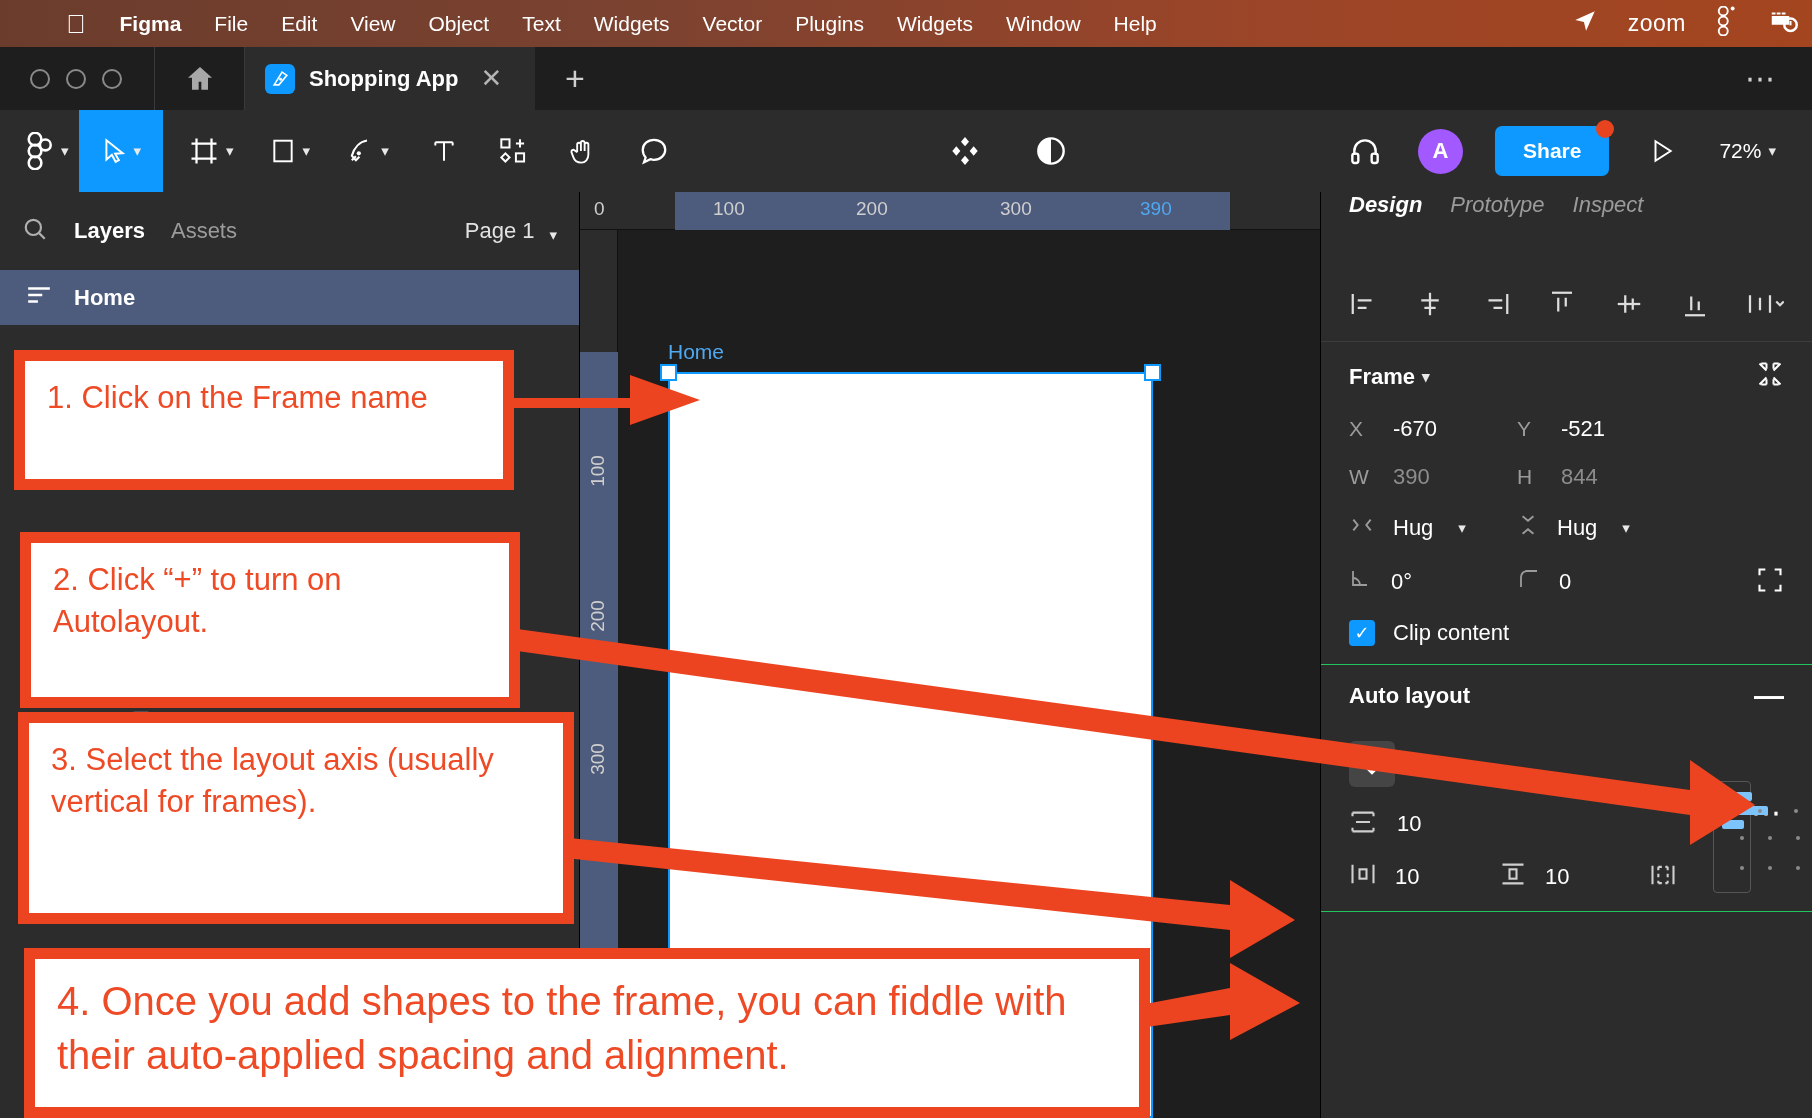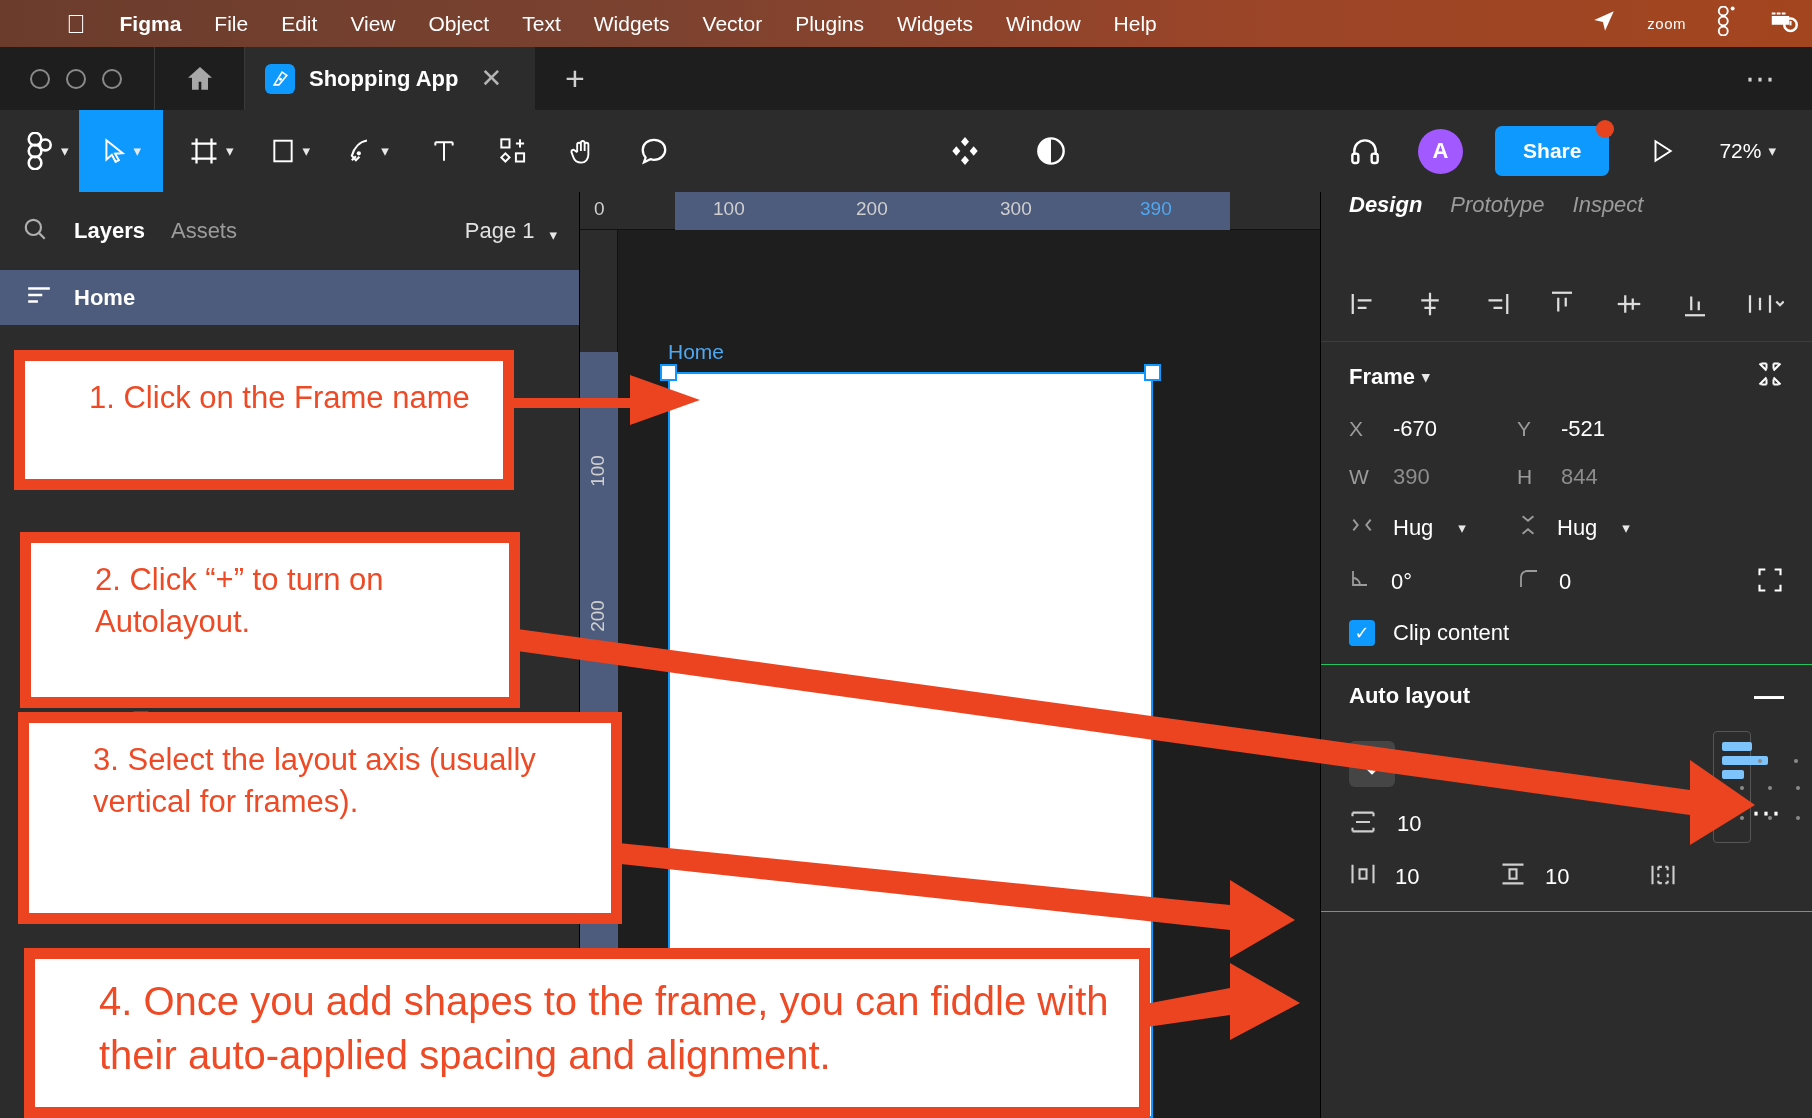--- a/index.html
+++ b/index.html
@@ -16,21 +16,21 @@
     position: absolute; top: 0; left: 0; width: 1812px; height: 47px;
     background: linear-gradient(90deg, #6b3c2c 0%, #7b4230 35%, #9c4528 70%, #a3451f 100%);
     display: flex; align-items: center; color: #fff;
     font-size: 21px;
   }
   .menubar .apple { margin-left: 66px; margin-right: 34px; font-size: 26px; line-height: 1; }
   .menubar .mi { margin-right: 33px; white-space: nowrap; }
   .menubar .mi.bold { font-weight: bold; }
   .menubar .right { margin-left: auto; display: flex; align-items: center; margin-right: 14px; }
   .menubar .right > * { margin-left: 30px; }
-  .zoomword { font-size: 15px; letter-spacing: .5px; }
+  .zoomword { font-size: 23px; letter-spacing: .5px; }
 
   
   .tabbar {
     position: absolute; top: 47px; left: 0; width: 1812px; height: 63px;
     background: #1e1e1e; display: flex; align-items: stretch;
   }
   .traffic { width: 155px; display: flex; align-items: center; gap: 16px; padding-left: 30px;
              border-right: 1px solid #3a3a3a; }
   .dot { width: 20px; height: 20px; border-radius: 50%; border: 2px solid #8a8a8a; }
   .homebtn { width: 90px; display: flex; align-items: center; justify-content: center;
@@ -115,21 +115,21 @@
   .al-btn { width: 46px; height: 46px; border-radius: 6px; display:flex; align-items:center;
             justify-content:center; font-size: 28px; color:#fff; }
   .al-btn.on { background: #454545; }
   .algrid { width: 112px; height: 112px; border: 1px solid #565656; border-radius: 4px;
             position: relative; margin-left: 36px; }
   .algrid .bar { position: absolute; background: #7cc4fb; border-radius: 2px; height: 9px; }
   .algrid .pt { position: absolute; width: 4px; height: 4px; border-radius: 50%; background: #8b8b8b; }
 
   
   .note { position: absolute; background: #fff; border: 11px solid #ec4420; z-index: 50; }
-  .note p { color: #ed4a25; font-size: 31px; line-height: 1.34; padding: 16px 22px; margin-left: 42px; }
+  .note p { color: #ed4a25; font-size: 31px; line-height: 1.34; padding: 16px 22px; }
   .note.big p { font-size: 40px; }
   svg.arrow { position: absolute; z-index: 49; overflow: visible; }
 </style>
 </head>
 <body>
 
 <div id="app">
 
   <div class="menubar">
     <span class="apple"></span>
@@ -467,21 +467,21 @@
         <span class="cb">✓</span>
         <span class="val" style="margin-left:18px">Clip content</span>
       </div>
     </div>
 
     <div class="sec">
       <div class="sec-title">
         <span>Auto layout</span>
         <span style="margin-left:auto;font-size:30px;line-height:20px">—</span>
       </div>
-      <div class="row" style="align-items:flex-start">
+      <div class="row" style="align-items:flex-end">
         <div>
           <div class="row" style="margin-top:10px">
             <span class="al-btn on">
               <svg width="26" height="26" viewBox="0 0 24 24">
                   <path d="M12 3v17M6 14.5l6 6 6-6" fill="none" stroke="#fff" stroke-width="1.9"></path>
                 </svg>
             </span>
             <span class="al-btn" style="margin-left:12px">
               <svg width="26" height="26" viewBox="0 0 24 24">
                   <path d="M3 12h17M14.5 6l6 6-6 6" fill="none" stroke="#fff" stroke-width="1.9"></path>
@@ -549,21 +549,21 @@
   </svg>
 
   <div class="note" style="left:14px; top:350px; width:500px; height:140px">
     <p>1. Click on the Frame name</p>
   </div>
 
   <div class="note" style="left:20px; top:532px; width:500px; height:176px">
     <p>2. Click “+” to turn on Autolayout.</p>
   </div>
 
-  <div class="note" style="left:18px; top:712px; width:604px; height:212px">
+  <div class="note" style="left:18px; top:712px; width:556px; height:212px">
     <p>3. Select the layout axis (usually vertical for frames).</p>
   </div>
 
   <div class="note big" style="left:24px; top:948px; width:1126px; height:170px">
     <p>4. Once you add shapes to the frame, you can fiddle with their auto-applied spacing and alignment.</p>
   </div>
 
 </div>
 
 </body></html>

